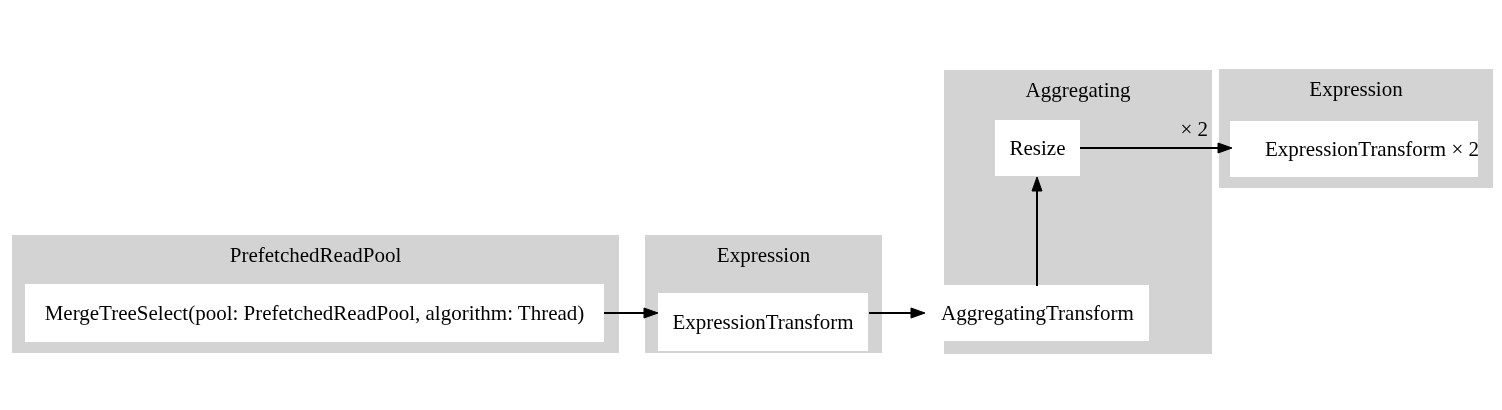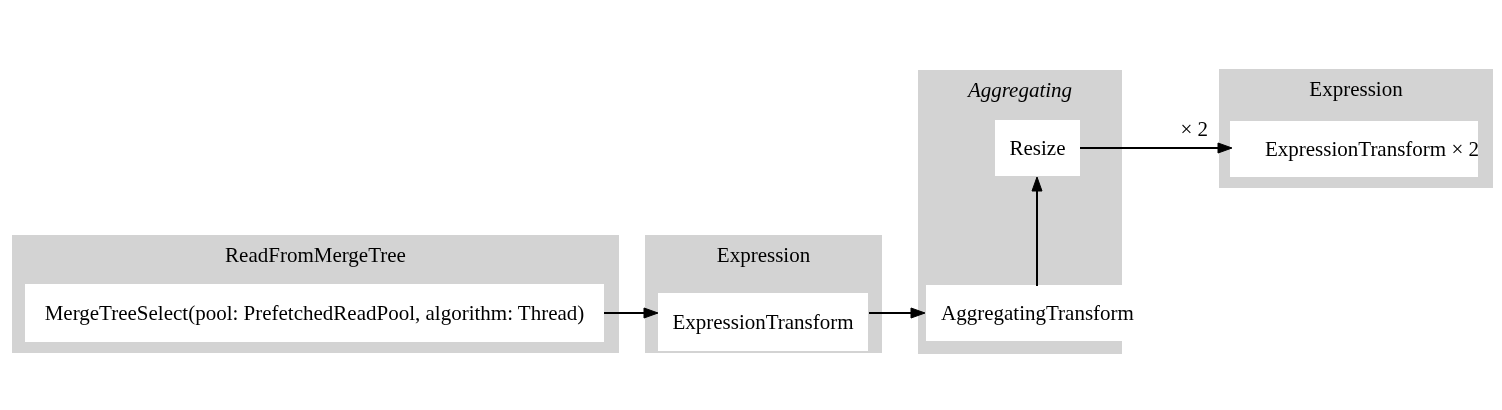--- a/index.html
+++ b/index.html
@@ -61,37 +61,37 @@
     top: 116px;
     width: 100px;
     text-align: right;
     line-height: 26px;
     white-space: nowrap;
   }
 
   
   .c1 { left: 12px;   top: 235px; width: 607px; height: 118px; }
   .c2 { left: 645px;  top: 235px; width: 237px; height: 118px; }
-  .c3 { left: 918px;  top: 70px;  width: 204px; height: 284px; font-style: italic; }
+  .c3 { left: 944px;  top: 70px;  width: 268px; height: 284px; }
   .c4 { left: 1219px; top: 69px;  width: 274px; height: 119px; }
 
   
   .n1  { left: 25px;   top: 284px; width: 579px; height: 58px; }
   .n2  { left: 658px;  top: 284px; width: 210px; height: 58px; margin-top: 9px; }
   .n3a { left: 995px;  top: 120px; width: 85px;  height: 56px; }
   .n3b { left: 926px;  top: 285px; width: 223px; height: 56px; }
   .n4  { left: 1230px; top: 121px; width: 248px; height: 56px; padding-left: 36px; }
 </style>
 </head>
 <body>
 
 <div class="canvas">
 
   <div class="cluster c1">
-    <div class="cluster-title">ReadFromMergeTree</div>
+    <div class="cluster-title">PrefetchedReadPool</div>
   </div>
   <div class="node n1">MergeTreeSelect(pool: PrefetchedReadPool, algorithm: Thread)</div>
 
   <div class="cluster c2">
     <div class="cluster-title">Expression</div>
   </div>
   <div class="node n2">ExpressionTransform</div>
 
   <div class="cluster c3">
     <div class="cluster-title">Aggregating</div>

